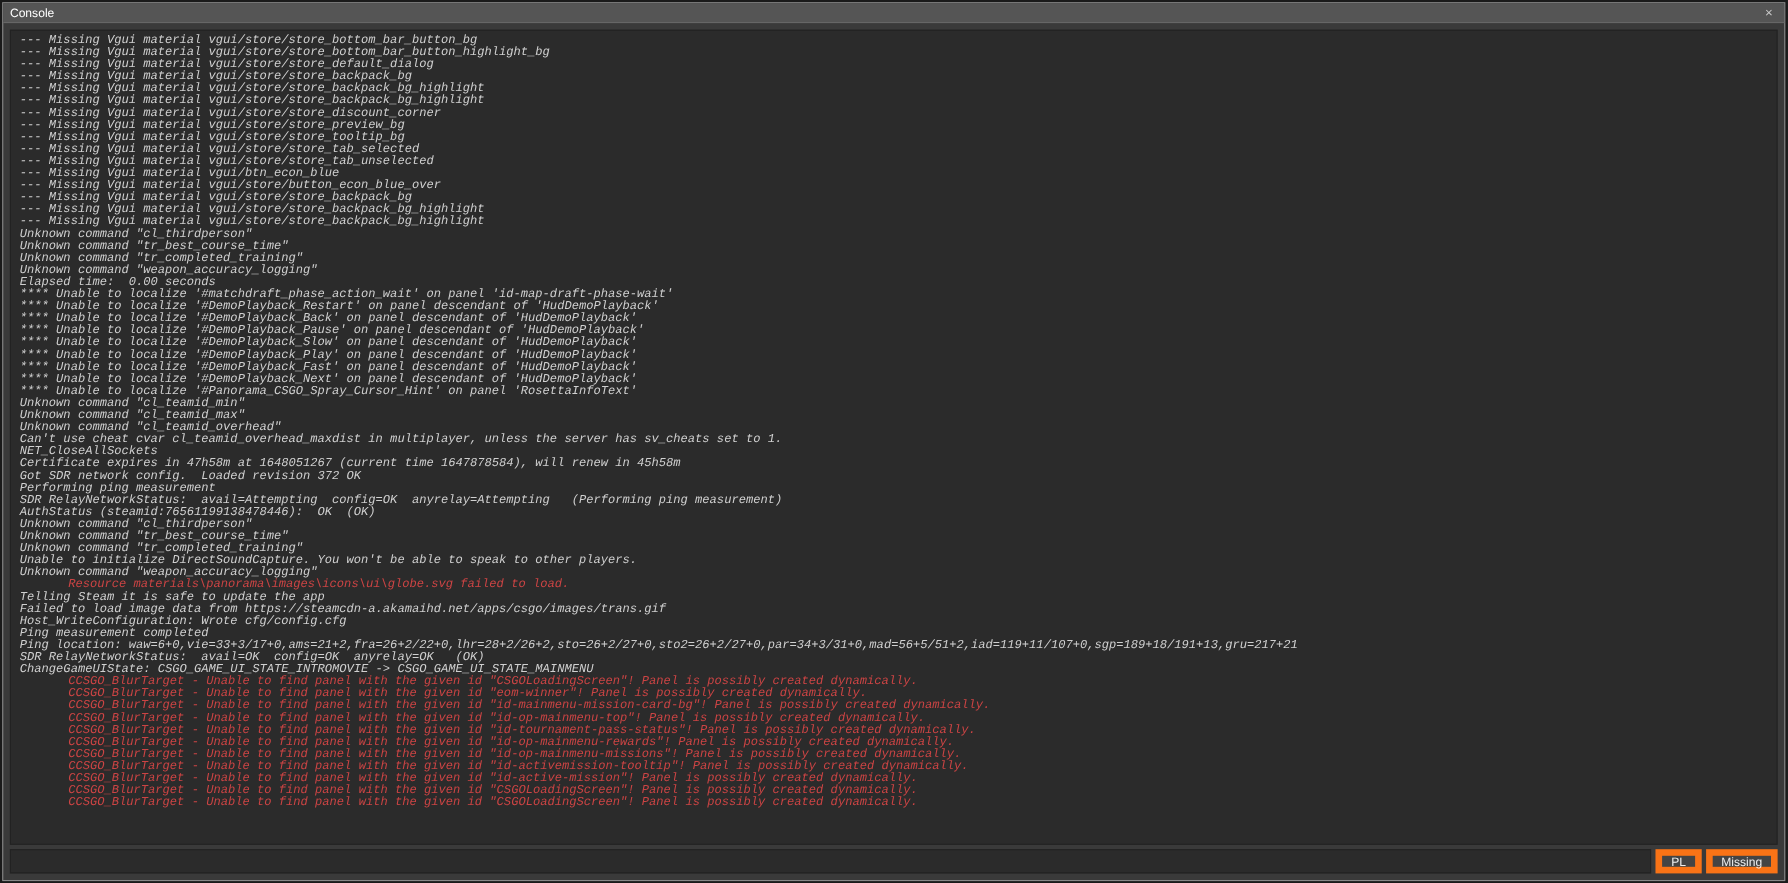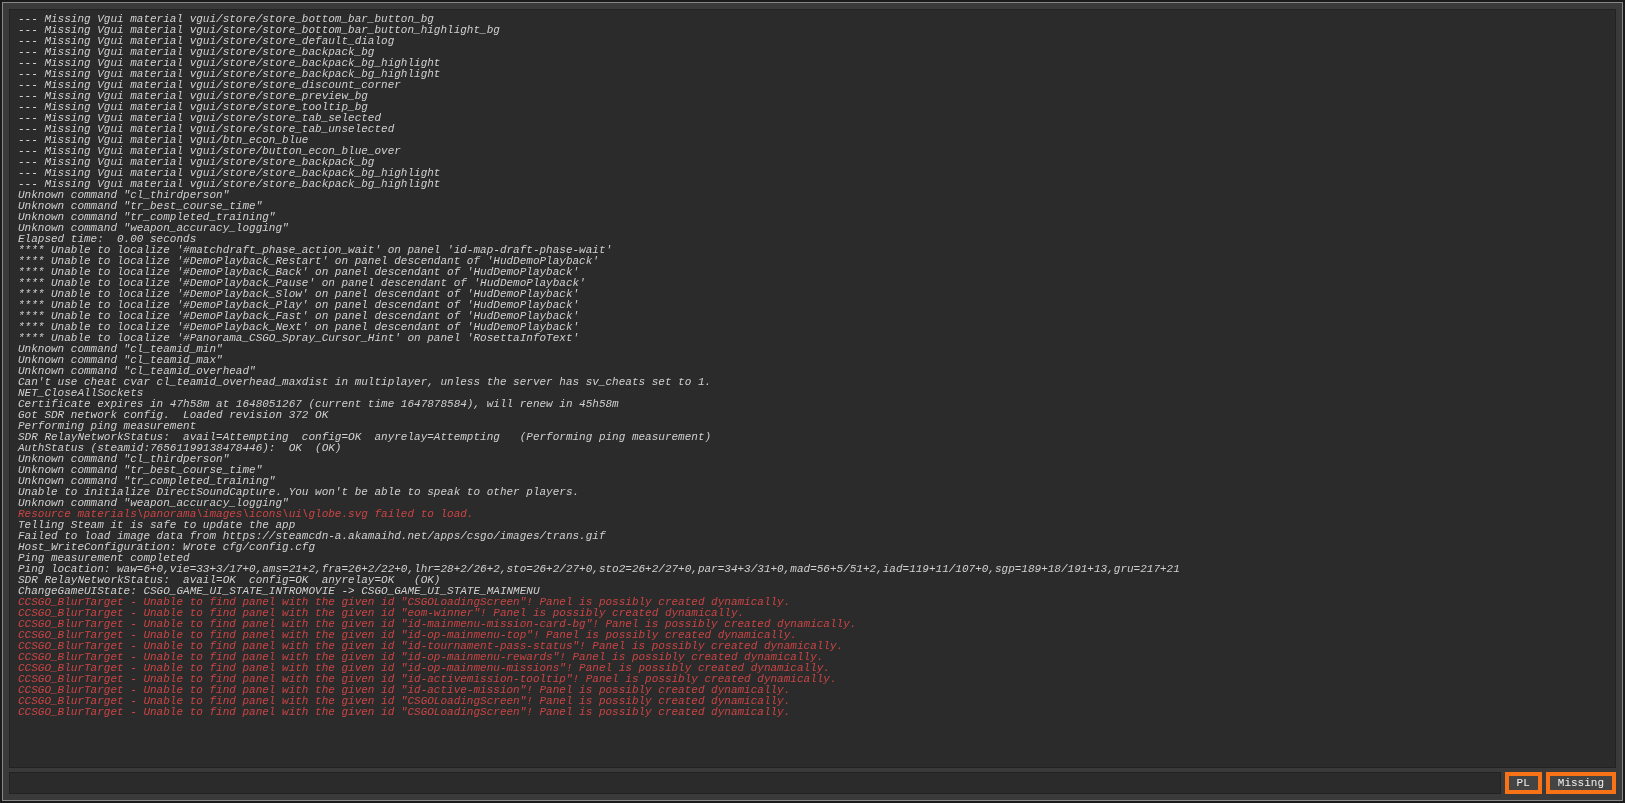--- a/index.html
+++ b/index.html
@@ -38,42 +38,46 @@
     color: #d0d0d0;
     white-space: pre;
     scrollbar-width: thin;
     scrollbar-color: #666 #2b2b2b;
     font-style: italic;
   }
   .log-area::-webkit-scrollbar { width: 12px; }
   .log-area::-webkit-scrollbar-track { background: #2b2b2b; border-left:1px solid #444;}
   .log-area::-webkit-scrollbar-thumb { background: #666; border:1px solid #444;}
   .log-line { display: block; }
-  .err { color: #c44; }
+  .err { color: #c44; margin-left: 44px; }
   .bottom-row {
     display: flex; gap: 4px; align-items: stretch; height: 22px;
   }
   .cmd-input {
     flex: 1; background: #2b2b2b; border: 1px solid #222;
     color: #ddd; font-family: inherit; font-size: 11px;
     padding: 0 6px; outline: none;
   }
   .lang-btn, .submit-btn {
-    background: #444; color: #eee; border: 4px solid #f97316;
+    background: #444; color: #eee; border: 6px solid #f97316;
     font-size: 11px; padding: 0 8px;
-    font-family: Liberation Mono, monospace;
+    font-family: Liberation Sans, sans-serif;
     cursor: pointer;
   }
   .lang-btn { min-width: 24px; }
   .submit-btn { min-width: 50px; }
 </style>
 </head>
 <body>
 
 <div class="window">
+  <div class="titlebar">
+    <span>Console</span>
+    <span class="close">×</span>
+  </div>
   <div class="console-body">
     <div class="log-area-wrap">
       <div class="log-area" id="log-area"><span class="log-line">--- Missing Vgui material vgui/store/store_bottom_bar_button_bg</span><span class="log-line">--- Missing Vgui material vgui/store/store_bottom_bar_button_highlight_bg</span><span class="log-line">--- Missing Vgui material vgui/store/store_default_dialog</span><span class="log-line">--- Missing Vgui material vgui/store/store_backpack_bg</span><span class="log-line">--- Missing Vgui material vgui/store/store_backpack_bg_highlight</span><span class="log-line">--- Missing Vgui material vgui/store/store_backpack_bg_highlight</span><span class="log-line">--- Missing Vgui material vgui/store/store_discount_corner</span><span class="log-line">--- Missing Vgui material vgui/store/store_preview_bg</span><span class="log-line">--- Missing Vgui material vgui/store/store_tooltip_bg</span><span class="log-line">--- Missing Vgui material vgui/store/store_tab_selected</span><span class="log-line">--- Missing Vgui material vgui/store/store_tab_unselected</span><span class="log-line">--- Missing Vgui material vgui/btn_econ_blue</span><span class="log-line">--- Missing Vgui material vgui/store/button_econ_blue_over</span><span class="log-line">--- Missing Vgui material vgui/store/store_backpack_bg</span><span class="log-line">--- Missing Vgui material vgui/store/store_backpack_bg_highlight</span><span class="log-line">--- Missing Vgui material vgui/store/store_backpack_bg_highlight</span><span class="log-line">Unknown command "cl_thirdperson"</span><span class="log-line">Unknown command "tr_best_course_time"</span><span class="log-line">Unknown command "tr_completed_training"</span><span class="log-line">Unknown command "weapon_accuracy_logging"</span><span class="log-line">Elapsed time:  0.00 seconds</span><span class="log-line">**** Unable to localize '#matchdraft_phase_action_wait' on panel 'id-map-draft-phase-wait'</span><span class="log-line">**** Unable to localize '#DemoPlayback_Restart' on panel descendant of 'HudDemoPlayback'</span><span class="log-line">**** Unable to localize '#DemoPlayback_Back' on panel descendant of 'HudDemoPlayback'</span><span class="log-line">**** Unable to localize '#DemoPlayback_Pause' on panel descendant of 'HudDemoPlayback'</span><span class="log-line">**** Unable to localize '#DemoPlayback_Slow' on panel descendant of 'HudDemoPlayback'</span><span class="log-line">**** Unable to localize '#DemoPlayback_Play' on panel descendant of 'HudDemoPlayback'</span><span class="log-line">**** Unable to localize '#DemoPlayback_Fast' on panel descendant of 'HudDemoPlayback'</span><span class="log-line">**** Unable to localize '#DemoPlayback_Next' on panel descendant of 'HudDemoPlayback'</span><span class="log-line">**** Unable to localize '#Panorama_CSGO_Spray_Cursor_Hint' on panel 'RosettaInfoText'</span><span class="log-line">Unknown command "cl_teamid_min"</span><span class="log-line">Unknown command "cl_teamid_max"</span><span class="log-line">Unknown command "cl_teamid_overhead"</span><span class="log-line">Can't use cheat cvar cl_teamid_overhead_maxdist in multiplayer, unless the server has sv_cheats set to 1.</span><span class="log-line">NET_CloseAllSockets</span><span class="log-line">Certificate expires in 47h58m at 1648051267 (current time 1647878584), will renew in 45h58m</span><span class="log-line">Got SDR network config.  Loaded revision 372 OK</span><span class="log-line">Performing ping measurement</span><span class="log-line">SDR RelayNetworkStatus:  avail=Attempting  config=OK  anyrelay=Attempting   (Performing ping measurement)</span><span class="log-line">AuthStatus (steamid:76561199138478446):  OK  (OK)</span><span class="log-line">Unknown command "cl_thirdperson"</span><span class="log-line">Unknown command "tr_best_course_time"</span><span class="log-line">Unknown command "tr_completed_training"</span><span class="log-line">Unable to initialize DirectSoundCapture. You won't be able to speak to other players.</span><span class="log-line">Unknown command "weapon_accuracy_logging"</span><span class="log-line err">Resource materials\panorama\images\icons\ui\globe.svg failed to load.</span><span class="log-line">Telling Steam it is safe to update the app</span><span class="log-line">Failed to load image data from https://steamcdn-a.akamaihd.net/apps/csgo/images/trans.gif</span><span class="log-line">Host_WriteConfiguration: Wrote cfg/config.cfg</span><span class="log-line">Ping measurement completed</span><span class="log-line">Ping location: waw=6+0,vie=33+3/17+0,ams=21+2,fra=26+2/22+0,lhr=28+2/26+2,sto=26+2/27+0,sto2=26+2/27+0,par=34+3/31+0,mad=56+5/51+2,iad=119+11/107+0,sgp=189+18/191+13,gru=217+21</span><span class="log-line">SDR RelayNetworkStatus:  avail=OK  config=OK  anyrelay=OK   (OK)</span><span class="log-line">ChangeGameUIState: CSGO_GAME_UI_STATE_INTROMOVIE -&gt; CSGO_GAME_UI_STATE_MAINMENU</span><span class="log-line err">CCSGO_BlurTarget - Unable to find panel with the given id "CSGOLoadingScreen"! Panel is possibly created dynamically.</span><span class="log-line err">CCSGO_BlurTarget - Unable to find panel with the given id "eom-winner"! Panel is possibly created dynamically.</span><span class="log-line err">CCSGO_BlurTarget - Unable to find panel with the given id "id-mainmenu-mission-card-bg"! Panel is possibly created dynamically.</span><span class="log-line err">CCSGO_BlurTarget - Unable to find panel with the given id "id-op-mainmenu-top"! Panel is possibly created dynamically.</span><span class="log-line err">CCSGO_BlurTarget - Unable to find panel with the given id "id-tournament-pass-status"! Panel is possibly created dynamically.</span><span class="log-line err">CCSGO_BlurTarget - Unable to find panel with the given id "id-op-mainmenu-rewards"! Panel is possibly created dynamically.</span><span class="log-line err">CCSGO_BlurTarget - Unable to find panel with the given id "id-op-mainmenu-missions"! Panel is possibly created dynamically.</span><span class="log-line err">CCSGO_BlurTarget - Unable to find panel with the given id "id-activemission-tooltip"! Panel is possibly created dynamically.</span><span class="log-line err">CCSGO_BlurTarget - Unable to find panel with the given id "id-active-mission"! Panel is possibly created dynamically.</span><span class="log-line err">CCSGO_BlurTarget - Unable to find panel with the given id "CSGOLoadingScreen"! Panel is possibly created dynamically.</span><span class="log-line err">CCSGO_BlurTarget - Unable to find panel with the given id "CSGOLoadingScreen"! Panel is possibly created dynamically.</span></div>
     </div>
     <div class="bottom-row">
       <input class="cmd-input" type="text" value="" style="">
       <button class="lang-btn">PL</button>
       <button class="submit-btn">Missing</button>
     </div>
   </div>

